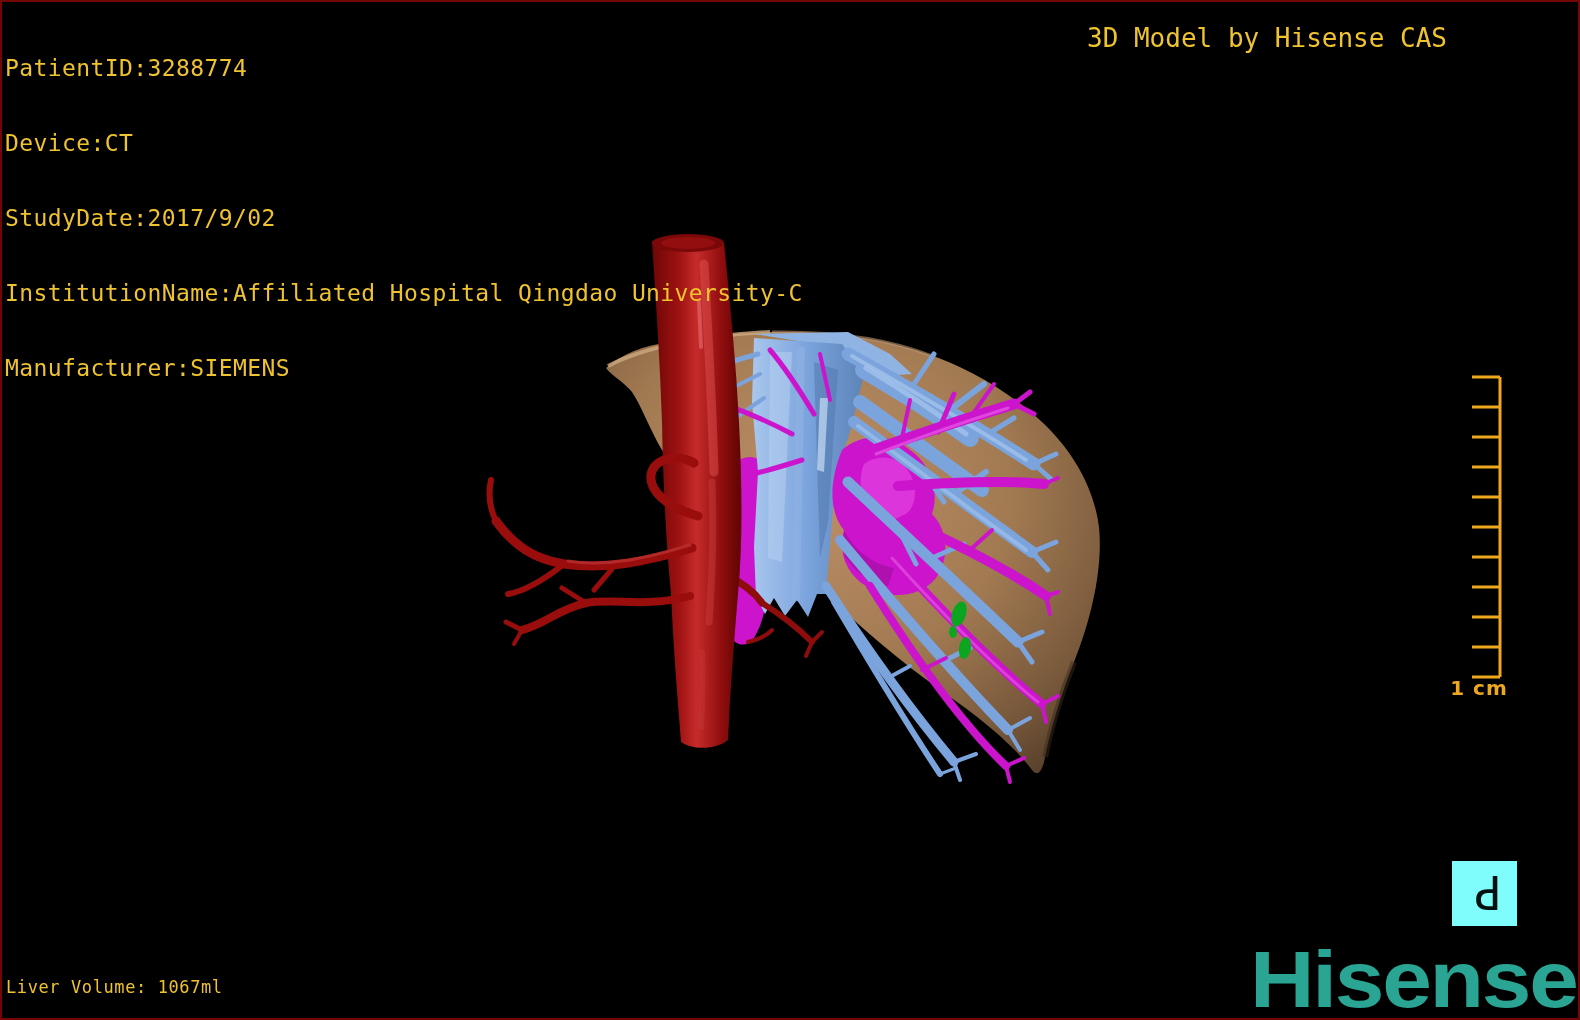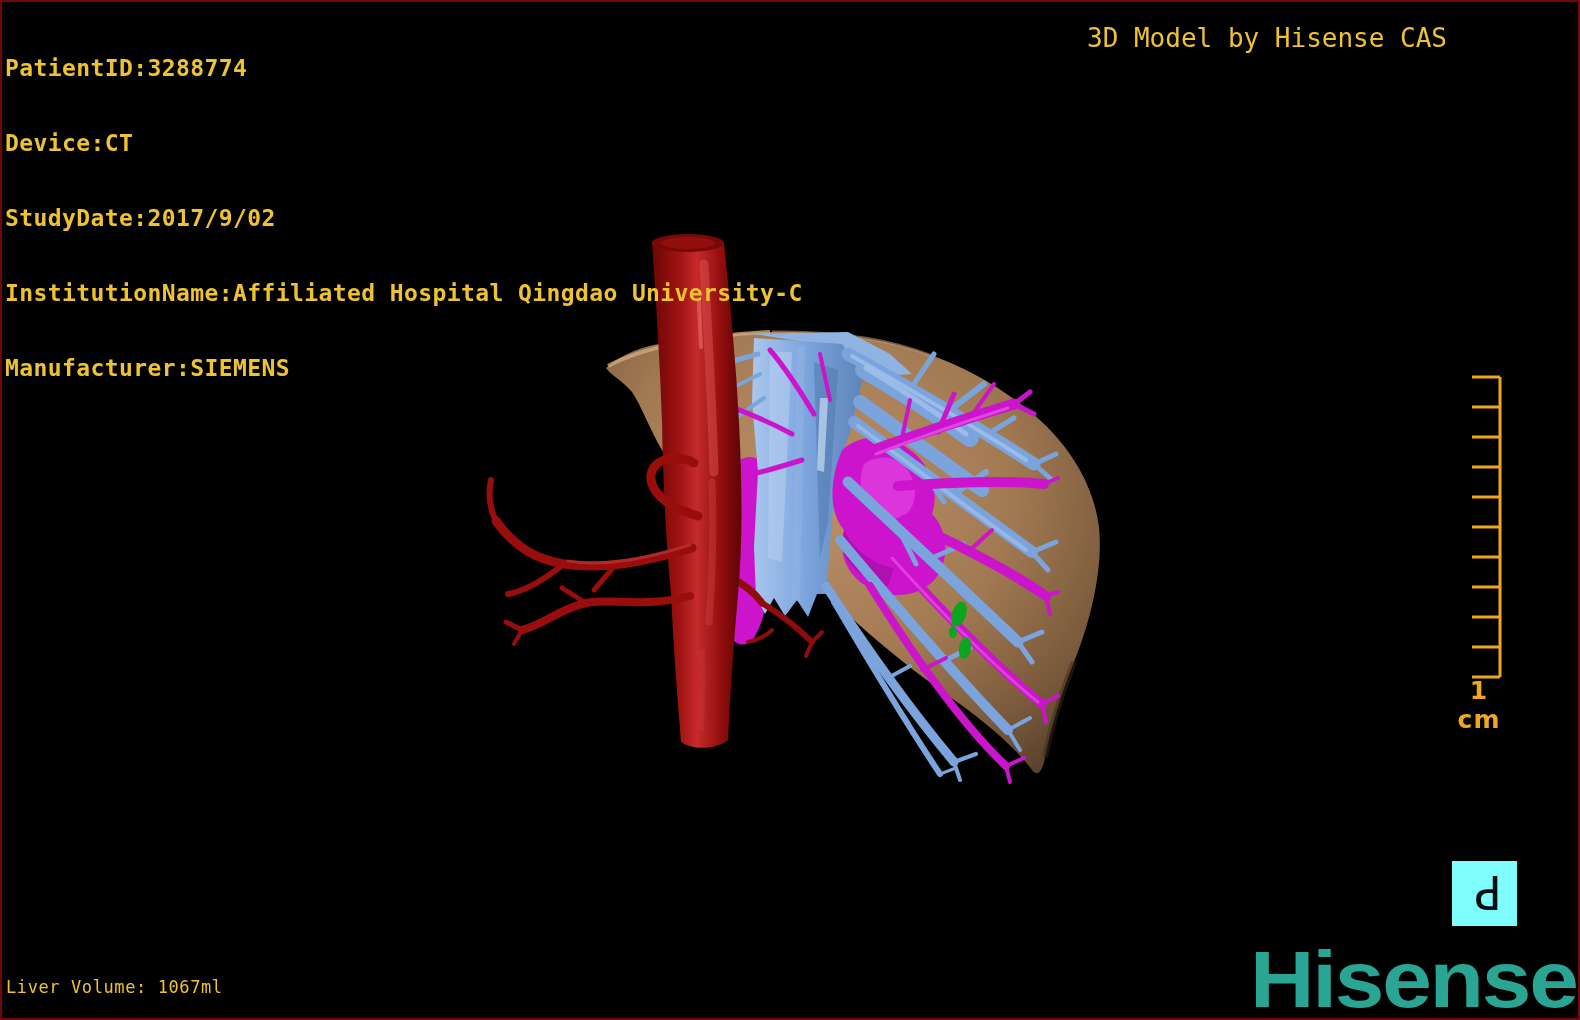--- a/index.html
+++ b/index.html
@@ -22,21 +22,21 @@
     position:absolute;left:1085px;top:3px;
     font-size:26px;white-space:pre;margin-top:18px;
   }
   .liver-volume{
     position:absolute;left:4px;top:975px;
     font-size:17px;letter-spacing:0.6px;white-space:pre;
   }
   .scalebar{position:absolute;left:1442px;top:361px;width:64px;height:345px;}
   .scalebar-label{
     position:absolute;left:6px;top:313px;width:58px;
-    text-align:center;font-size:25px;font-weight:bold;
+    text-align:center;font-size:20px;font-weight:bold;
     font-family:"DejaVu Sans","Liberation Sans",sans-serif;
     letter-spacing:1px;
   }
   .orientation-marker{
     position:absolute;left:1450px;top:859px;width:65px;height:65px;
     display:flex;align-items:center;justify-content:center;
   }
   .orientation-marker span{
     display:block;
     font-size:46px;line-height:46px;color:#031010;
@@ -219,21 +219,21 @@
       <path d="M562,562 C543,577 524,589 506,592" stroke-width="6"></path>
       <path d="M610,567 L592,588" stroke-width="5"></path>
       <path d="M688,594 C642,606 612,596 584,601 C556,607 544,622 520,628" stroke-width="8"></path>
       <path d="M584,601 L560,586" stroke-width="5"></path>
       <path d="M520,628 L504,620" stroke-width="5"></path>
       <path d="M520,628 L512,642" stroke-width="4"></path>
       <path d="M688,543 C642,557 604,565 566,559" stroke="#C84040" stroke-width="3" opacity="0.55"></path>
     </g>
   </svg>
 
-  <div class="patient-info" style="color: rgb(239, 195, 47); font-weight: bold;">
+  <div class="patient-info" style="color: rgb(239, 195, 47);">
     <div>PatientID:3288774</div>
     <div>Device:CT</div>
     <div>StudyDate:2017/9/02</div>
     <div>InstitutionName:Affiliated Hospital Qingdao University-C</div>
     <div>Manufacturer:SIEMENS</div>
   </div>
 
   <div class="watermark" style="color: rgb(239, 195, 47);">3D Model by Hisense CAS</div>
 
   <div class="liver-volume" style="color: rgb(239, 195, 47);">Liver Volume: 1067ml</div>

